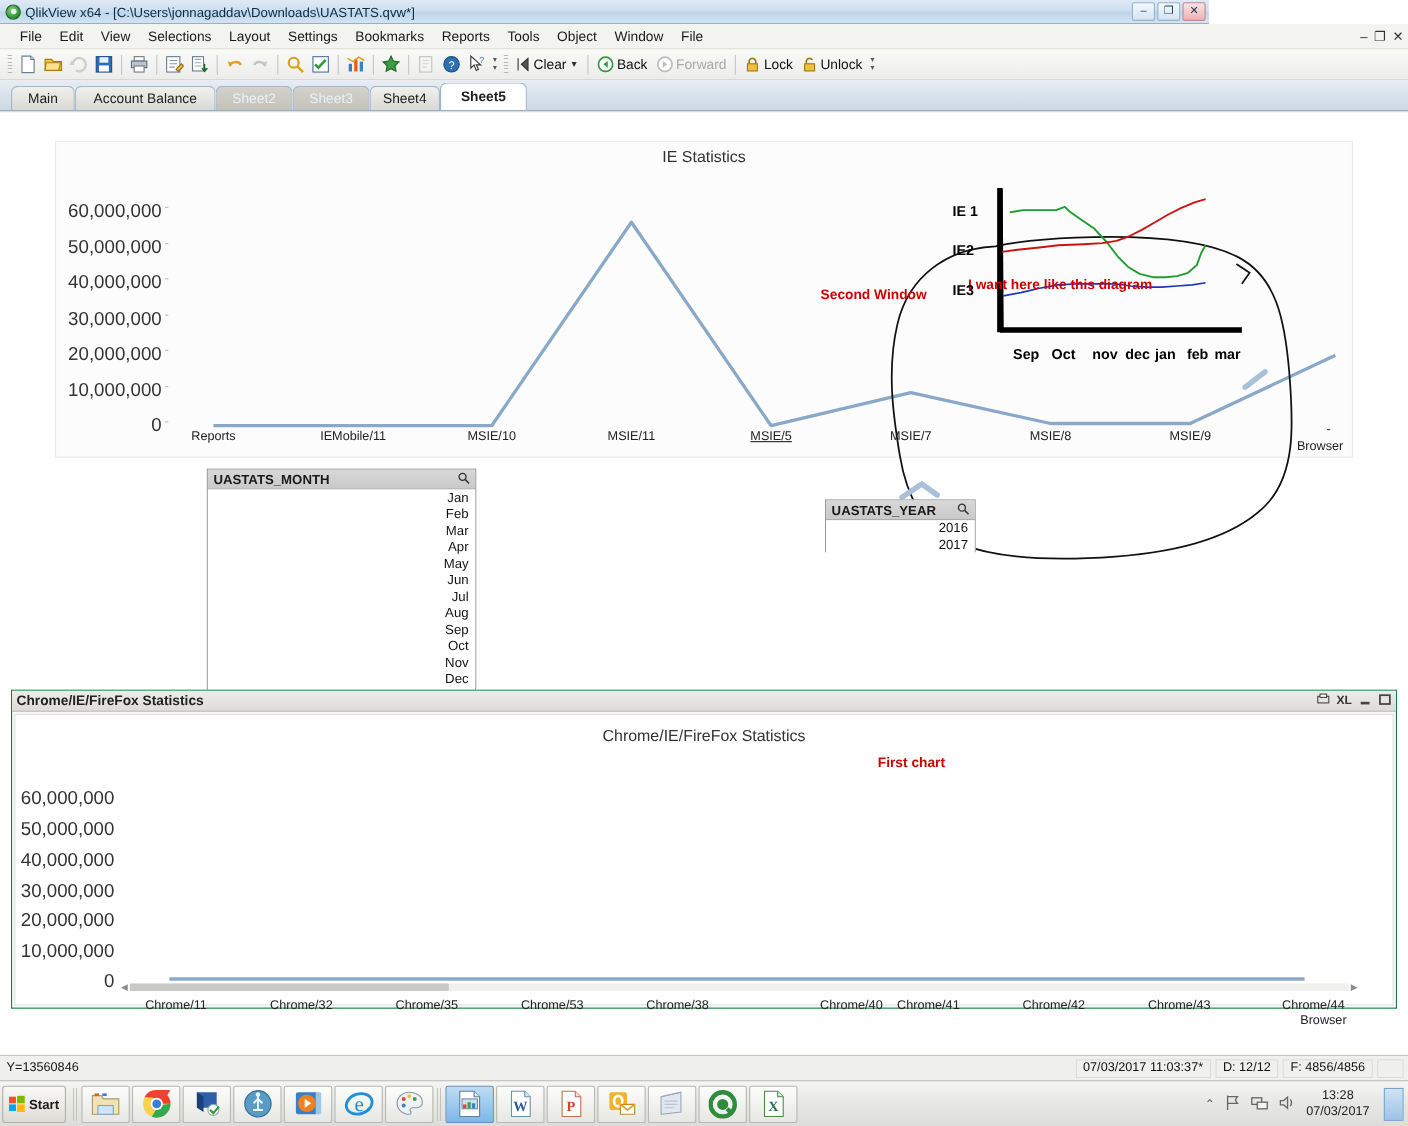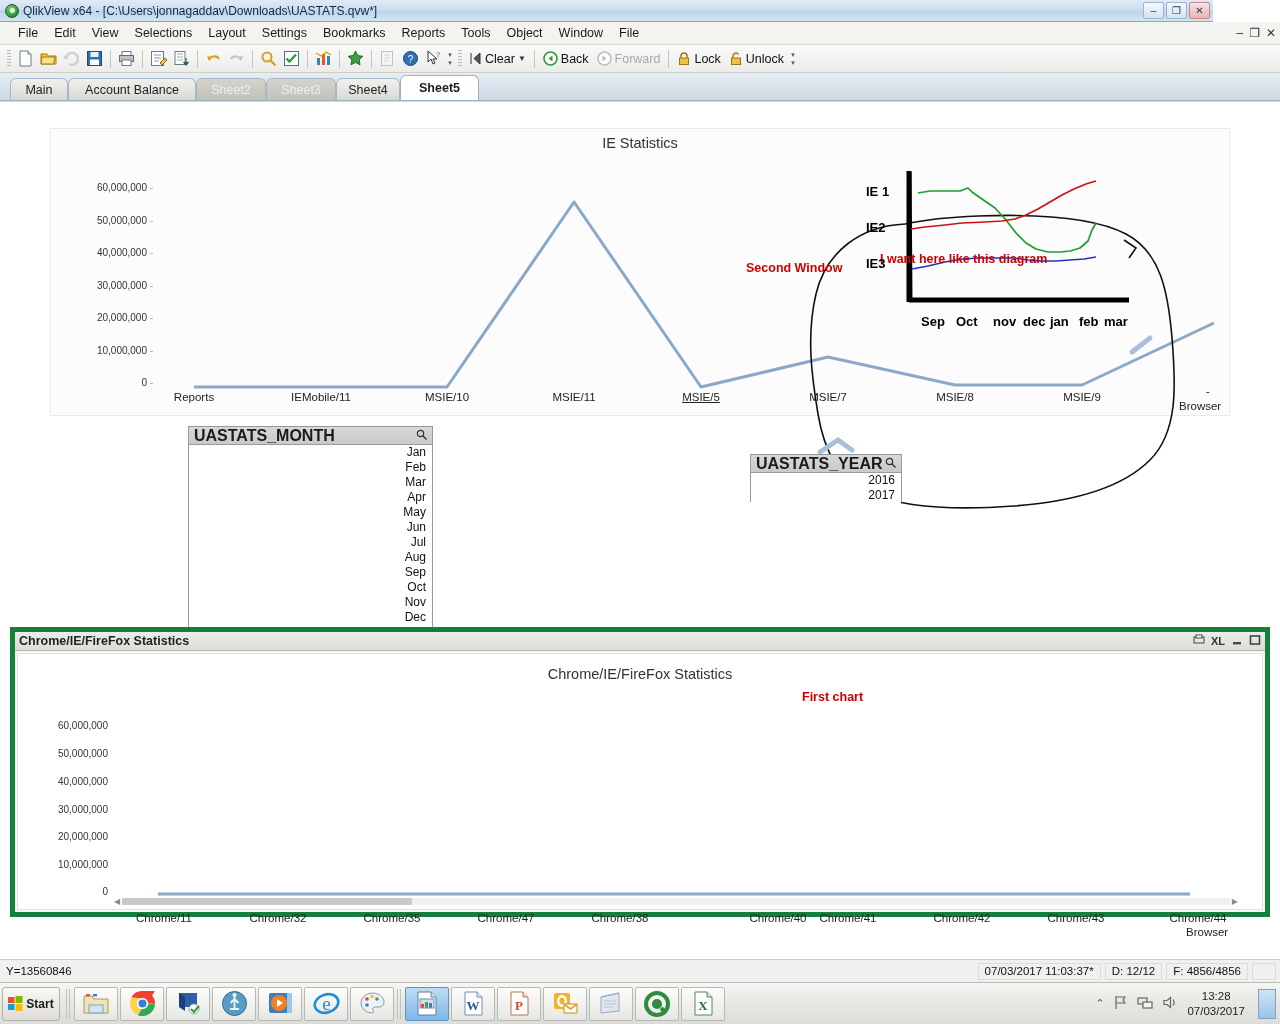--- a/index.html
+++ b/index.html
@@ -7,21 +7,21 @@
     margin: 0; padding: 0;
     width: 1280px; height: 1024px;
     overflow: hidden;
     font-family: "Liberation Sans", sans-serif;
     background: #ffffff;
   }
   #app { position: relative; width: 1280px; height: 1024px; }
 
   
   .titlebar {
-    position: absolute; left: 0; top: 0; width: 1213px; height: 22px;
+    position: absolute; left: 0; top: 0; width: 1099px; height: 22px;
     background: linear-gradient(to bottom, #dfeaf5 0%, #cddff0 45%, #bed5ea 55%, #d3e3f2 100%);
     border-bottom: 1px solid #8ba7bf;
     display: flex; align-items: center; justify-content: space-between;
   }
   .tb-icon {
     width: 14px; height: 14px; margin-left: 5px; margin-right: 4px;
     border-radius: 50%;
     background: radial-gradient(circle at 40% 35%, #8cd07a 0%, #2f9b3d 60%, #0d5e1d 100%);
     border: 1px solid #1c5f25; flex: none;
     position: relative;
@@ -101,51 +101,51 @@
   
   .topchart {
     position: absolute; left: 50px; top: 26px; width: 1180px; height: 288px;
     background: #fcfcfc; border: 1px solid #eaeaea;
   }
   .chart-title {
     position: absolute; left: 0; top: 6px; width: 100%; text-align: center;
     font-size: 14.5px; color: #333;
   }
   .ylab {
-    position: absolute; right: 0; font-size: 10px; color: #333;
+    position: absolute; right: 0; font-size: 17px; color: #333;
     text-align: right; white-space: nowrap;
   }
   .ytick { position:absolute; width:3px; height:1px; background:#bbb; }
   .xlab {
     position: absolute; font-size: 11.5px; color: #222; text-align: center;
     white-space: nowrap; transform: translateX(-50%);
   }
   .axis-name {
     position: absolute; font-size: 11.5px; color: #222; white-space: nowrap;
   }
 
   
   .listbox { position: absolute; border: 1px solid #999; background: #fff; }
   .lb-head {
     height: 18px; background: linear-gradient(to bottom,#d8d8d8,#c9c9c9);
     border-bottom: 1px solid #9a9a9a;
     display: flex; align-items: center; padding: 0 5px;
-    font-size: 16px; font-weight: bold; color: #1a1a1a;
+    font-size: 12px; font-weight: bold; color: #1a1a1a;
   }
   .lb-head .mag { margin-left: auto; font-size: 11px; color: #444; }
   .lb-body { background: #fff; }
   .lb-item {
     font-size: 12px; color: #111; text-align: right; padding: 0 6px 0 2px;
     line-height: 15px; height: 15px; white-space: nowrap;
   }
 
   
   .panel {
     position: absolute; left: 10px; top: 525px; width: 1260px; height: 290px;
-    border: 5px solid #15803d; background: #f7f7f5;
+    border: 1px solid #15803d; background: #f7f7f5;
   }
   .panel-head {
     height: 19px; background: linear-gradient(to bottom,#ececea,#dedcd8);
     border-bottom: 1px solid #b4b4b0;
     display: flex; align-items: center; padding: 0 4px;
     font-size: 12.5px; font-weight: bold; color: #222;
   }
   .panel-head .pctrls { margin-left:auto; display:flex; align-items:center; gap:6px; color:#333; font-size:11px;}
   .panel-body { position: absolute; left:2px; top:21px; right:2px; bottom:2px; background:#fff;
                 border:1px solid #e2e2e2; }
@@ -505,21 +505,21 @@
         <div class="lb-item">Jun</div>
         <div class="lb-item">Jul</div>
         <div class="lb-item">Aug</div>
         <div class="lb-item">Sep</div>
         <div class="lb-item">Oct</div>
         <div class="lb-item">Nov</div>
         <div class="lb-item">Dec</div>
       </div>
     </div>
 
-    <div class="listbox" style="left:750px; top:352px; width:152px; height:48px;">
+    <div class="listbox" style="left:750px; top:352px; width:137px; height:48px;">
       <div class="lb-head">
         <span>UASTATS_YEAR</span>
         <span class="mag">
           <svg width="11" height="11" viewBox="0 0 11 11">
               <circle cx="4.5" cy="4.5" r="3.2" fill="none" stroke="#333" stroke-width="1.2"></circle>
               <path d="M7 7l3.5 3.5" stroke="#333" stroke-width="1.4"></path>
             </svg>
         </span>
       </div>
       <div class="lb-body">
@@ -573,21 +573,21 @@
           <span style="font-size:8px; color:#8c8c8c;">◀</span>
           <div style="flex:1; height:7px; background:#f0f0ee; margin:0 2px; position:relative;">
             <div style="position:absolute; left:0; top:0; width:290px; height:7px; background:#c9c9c5; border-radius:1px;"></div>
           </div>
           <span style="font-size:8px; color:#8c8c8c;">▶</span>
         </div>
 
         <div class="xlab" style="left:146px;  top:258px;">Chrome/11</div>
         <div class="xlab" style="left:260px;  top:258px;">Chrome/32</div>
         <div class="xlab" style="left:374px;  top:258px;">Chrome/35</div>
-        <div class="xlab" style="left:488px;  top:258px;">Chrome/47</div>
+        <div class="xlab" style="left:488px;  top:258px;">Chrome/53</div>
         <div class="xlab" style="left:602px;  top:258px;">Chrome/38</div>
         <div class="xlab" style="left:716px;  top:258px;margin-left:44px;">Chrome/40</div>
         <div class="xlab" style="left:830px;  top:258px;">Chrome/41</div>
         <div class="xlab" style="left:944px;  top:258px;">Chrome/42</div>
         <div class="xlab" style="left:1058px; top:258px;">Chrome/43</div>
         <div class="xlab" style="left:1180px; top:258px;">Chrome/44</div>
         <div class="axis-name" style="left:1168px; top:272px;">Browser</div>
       </div>
     </div>
 

